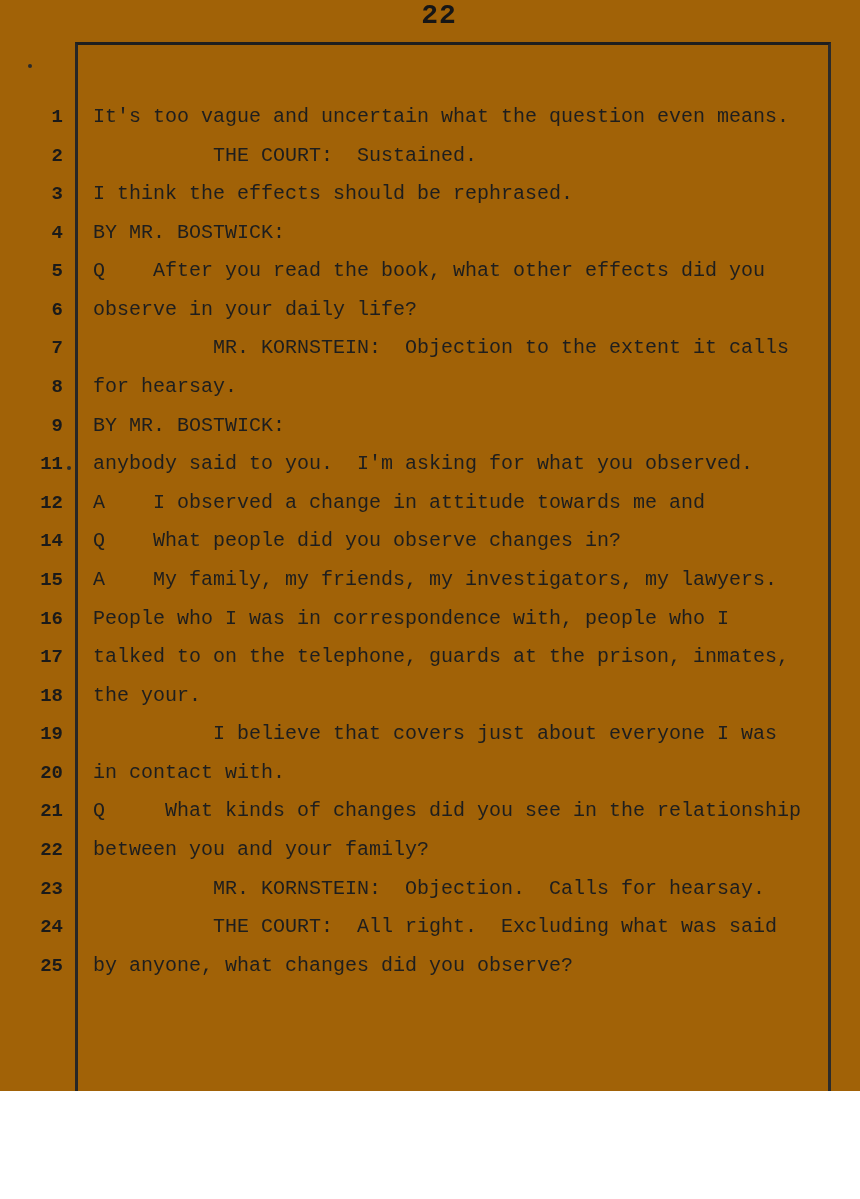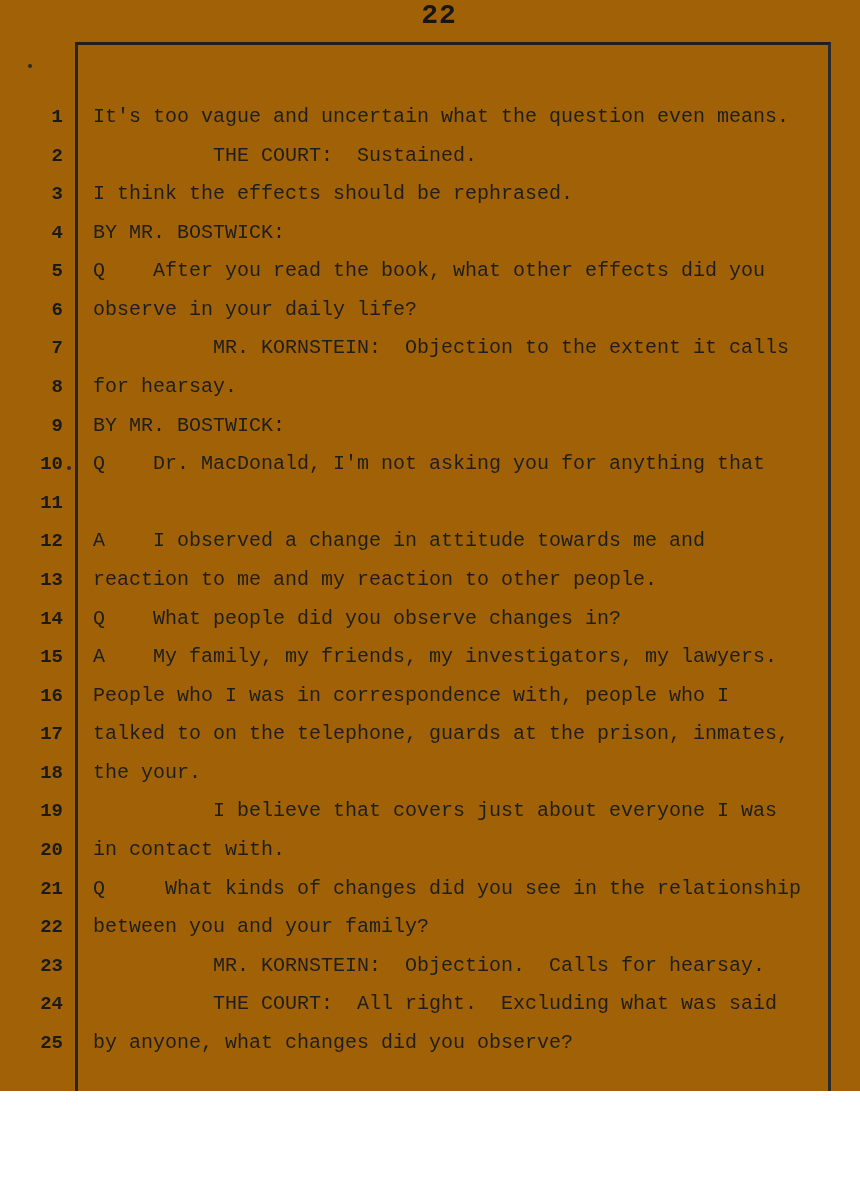--- a/index.html
+++ b/index.html
@@ -131,38 +131,31 @@
     <div class="row">
       <span class="num">8</span>
       <span class="txt">for hearsay.</span>
     </div>
 
     <div class="row">
       <span class="num">9</span>
       <span class="txt">BY MR. BOSTWICK:</span>
     </div>
 
-    <div class="row">
-      <span class="num">10</span>
-      <span class="txt">Q    Dr. MacDonald, I'm not asking you for anything that</span>
-    </div>
 
     <div class="row">
       <span class="num">11</span>
+      <span class="txt">anybody said to you.  I'm asking for what you observed.</span>
     </div>
 
     <div class="row">
       <span class="num">12</span>
       <span class="txt">A    I observed a change in attitude towards me and</span>
     </div>
 
-    <div class="row">
-      <span class="num">13</span>
-      <span class="txt">reaction to me and my reaction to other people.</span>
-    </div>
 
     <div class="row">
       <span class="num">14</span>
       <span class="txt">Q    What people did you observe changes in?</span>
     </div>
 
     <div class="row">
       <span class="num">15</span>
       <span class="txt">A    My family, my friends, my investigators, my lawyers.</span>
     </div>

